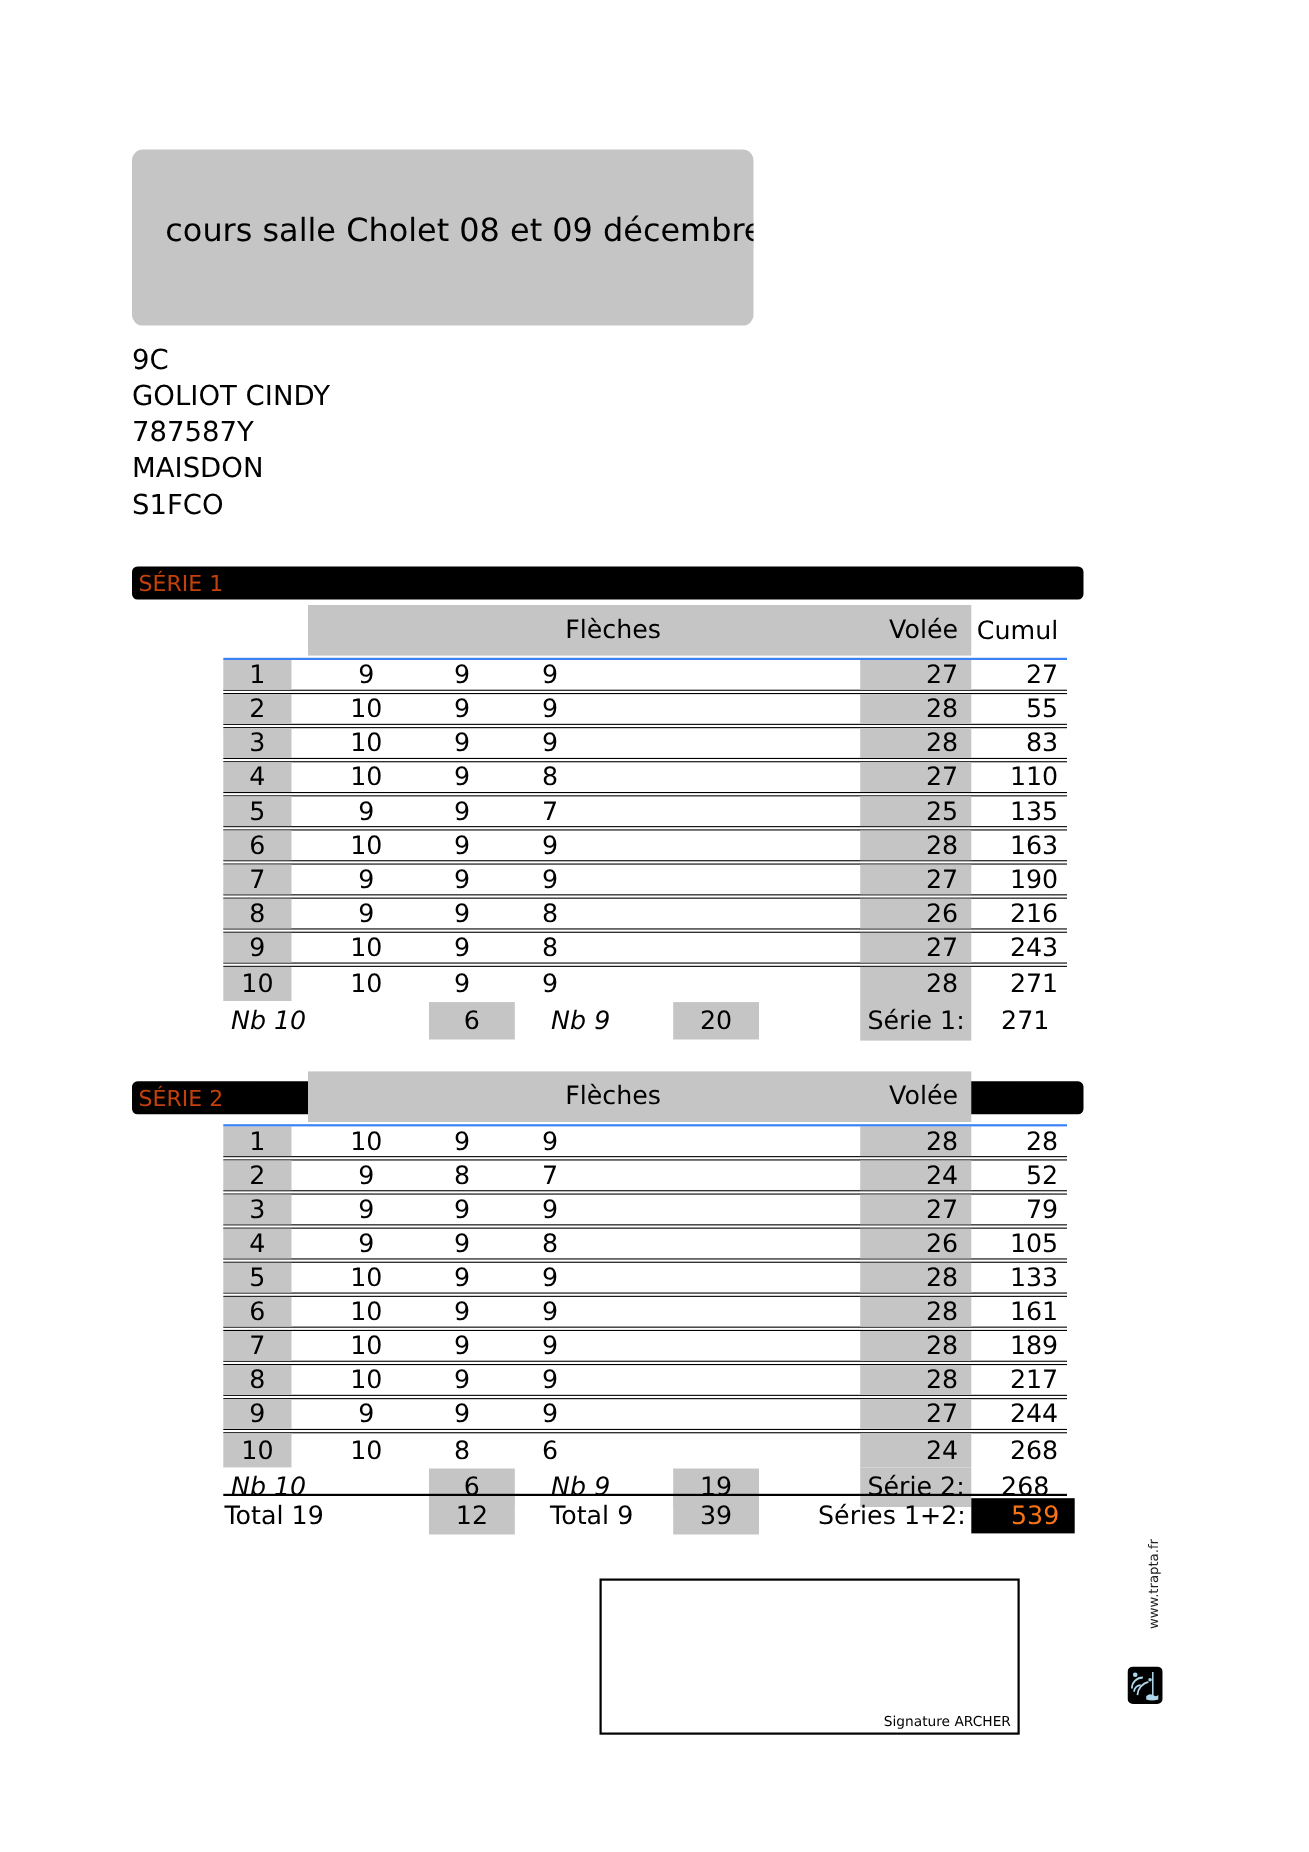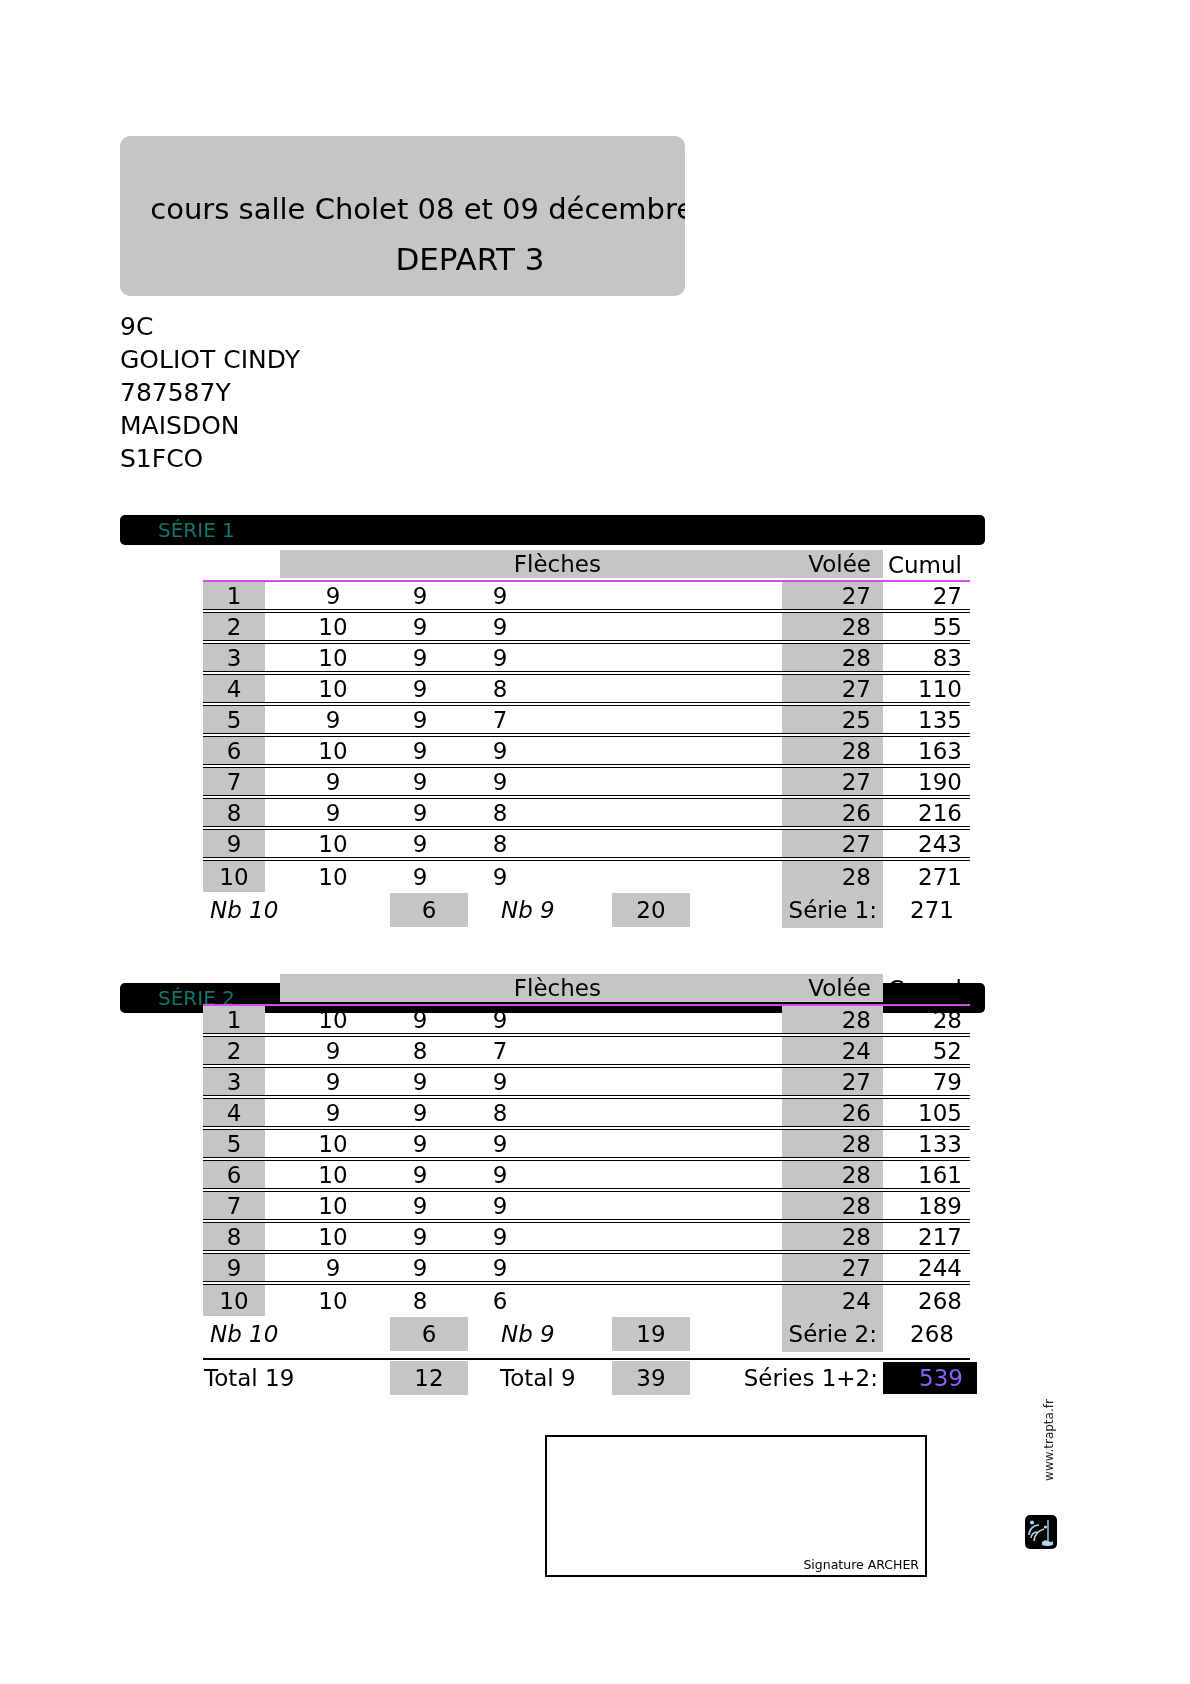--- a/index.html
+++ b/index.html
@@ -14,28 +14,28 @@
     background:#c5c5c5;border-radius:10px;overflow:hidden;
   }
   .title-inner{position:absolute;left:-4px;top:48px;width:640px;text-align:center;}
   .title-line1{font-size:29px;line-height:50px;white-space:nowrap;}
   .title-line2{font-size:31px;line-height:50px;white-space:nowrap;position:relative;left:34px;}
   
   .archer-info{position:absolute;left:120px;top:310px;font-size:25px;line-height:33px;}
   
   .series-bar{
     position:absolute;left:120px;width:865px;height:30px;background:#000;
-    border-radius:5px;color:#0f766e;font-size:20px;display:flex;align-items:center;
-    padding-left:38px;box-sizing:border-box;
+    border-radius:5px;color:#c2410c;font-size:20px;display:flex;align-items:center;
+    padding-left:6px;box-sizing:border-box;
   }
   .bar1{top:515px;} .bar2{top:940px;margin-top:43px;}
   
   .stable{position:absolute;left:203px;width:767px;}
   .t1{top:550px;} .t2{top:974px;}
-  .thead{position:relative;height:32px;border-bottom:2px solid #d946ef;box-sizing:border-box;font-size:23px;}
+  .thead{position:relative;height:50px;border-bottom:2px solid #3b82f6;box-sizing:border-box;font-size:23px;}
   .band{position:absolute;left:77px;right:87px;top:0;bottom:2px;background:#c5c5c5;}
   .fleches-h{position:absolute;left:46%;top:50%;transform:translate(-50%,-50%);}
   .volee-h{position:absolute;right:12px;top:50%;transform:translateY(-50%);}
   .cumul-h{position:absolute;right:8px;top:50%;transform:translateY(-50%);}
   .trow{display:flex;height:31px;box-sizing:border-box;border-bottom:4px double #000;font-size:23px;align-items:center;}
   .trow.last{border-bottom:none;}
   .c{box-sizing:border-box;}
   .c.num{align-self:stretch;width:62px;background:#c5c5c5;display:flex;align-items:center;justify-content:center;}
   .c.a{width:80px;text-align:center;}
   .c.a1{margin-left:28px;}
@@ -51,39 +51,38 @@
   .graybox{position:absolute;top:1px;bottom:1px;width:78px;background:#c5c5c5;display:flex;align-items:center;justify-content:center;}
   .graybox.b1{left:187px;}
   .graybox.b2{left:409px;}
   .graycell{position:absolute;left:579px;width:101px;top:0;bottom:0;background:#c5c5c5;display:flex;align-items:center;justify-content:flex-end;padding-right:6px;box-sizing:border-box;}
   .sr-total{position:absolute;left:680px;width:79px;top:50%;transform:translateY(-50%);text-align:right;padding-right:8px;box-sizing:border-box;}
   
   .total-row{position:absolute;left:203px;top:1358px;width:767px;height:36px;border-top:2px solid #000;font-size:23px;box-sizing:content-box;}
   .tr-lab1{position:absolute;left:1px;top:50%;transform:translateY(-50%);}
   .tr-lab2{position:absolute;left:297px;top:50%;transform:translateY(-50%);}
   .tr-series-lab{position:absolute;right:92px;top:50%;transform:translateY(-50%);}
-  .blackbox{position:absolute;left:680px;top:2px;width:94px;height:32px;background:#000;color:#8b5cf6;display:flex;align-items:center;justify-content:flex-end;padding-right:14px;box-sizing:border-box;}
+  .blackbox{position:absolute;left:680px;top:2px;width:94px;height:32px;background:#000;color:#f97316;display:flex;align-items:center;justify-content:flex-end;padding-right:14px;box-sizing:border-box;}
   
   .sigbox{position:absolute;top:1435px;height:138px;width:378px;border:2px solid #000;background:#fff;}
   .sig1{left:122px;} .sig2{left:545px;text-decoration:underline;}
   .siglabel{position:absolute;right:6px;bottom:3px;font-size:12.5px;}
   
   .trapta{position:absolute;left:999px;top:1433px;width:100px;height:14px;
     transform:rotate(-90deg);font-size:12px;color:#222;text-align:center;white-space:nowrap;}
   .logo{position:absolute;left:1025px;top:1515px;width:32px;height:34px;}
 </style>
 </head>
 <body>
 
 <div class="page">
 
   <div class="title-box">
     <div class="title-inner">
       <div class="title-line1">cours salle Cholet 08 et 09 décembre 2</div>
-      <div class="title-line2">DEPART 3</div>
     </div>
   </div>
 
   <div class="archer-info">
     <div>9C</div>
     <div>GOLIOT CINDY</div>
     <div>787587Y</div>
     <div>MAISDON</div>
     <div>S1FCO</div>
   </div>

